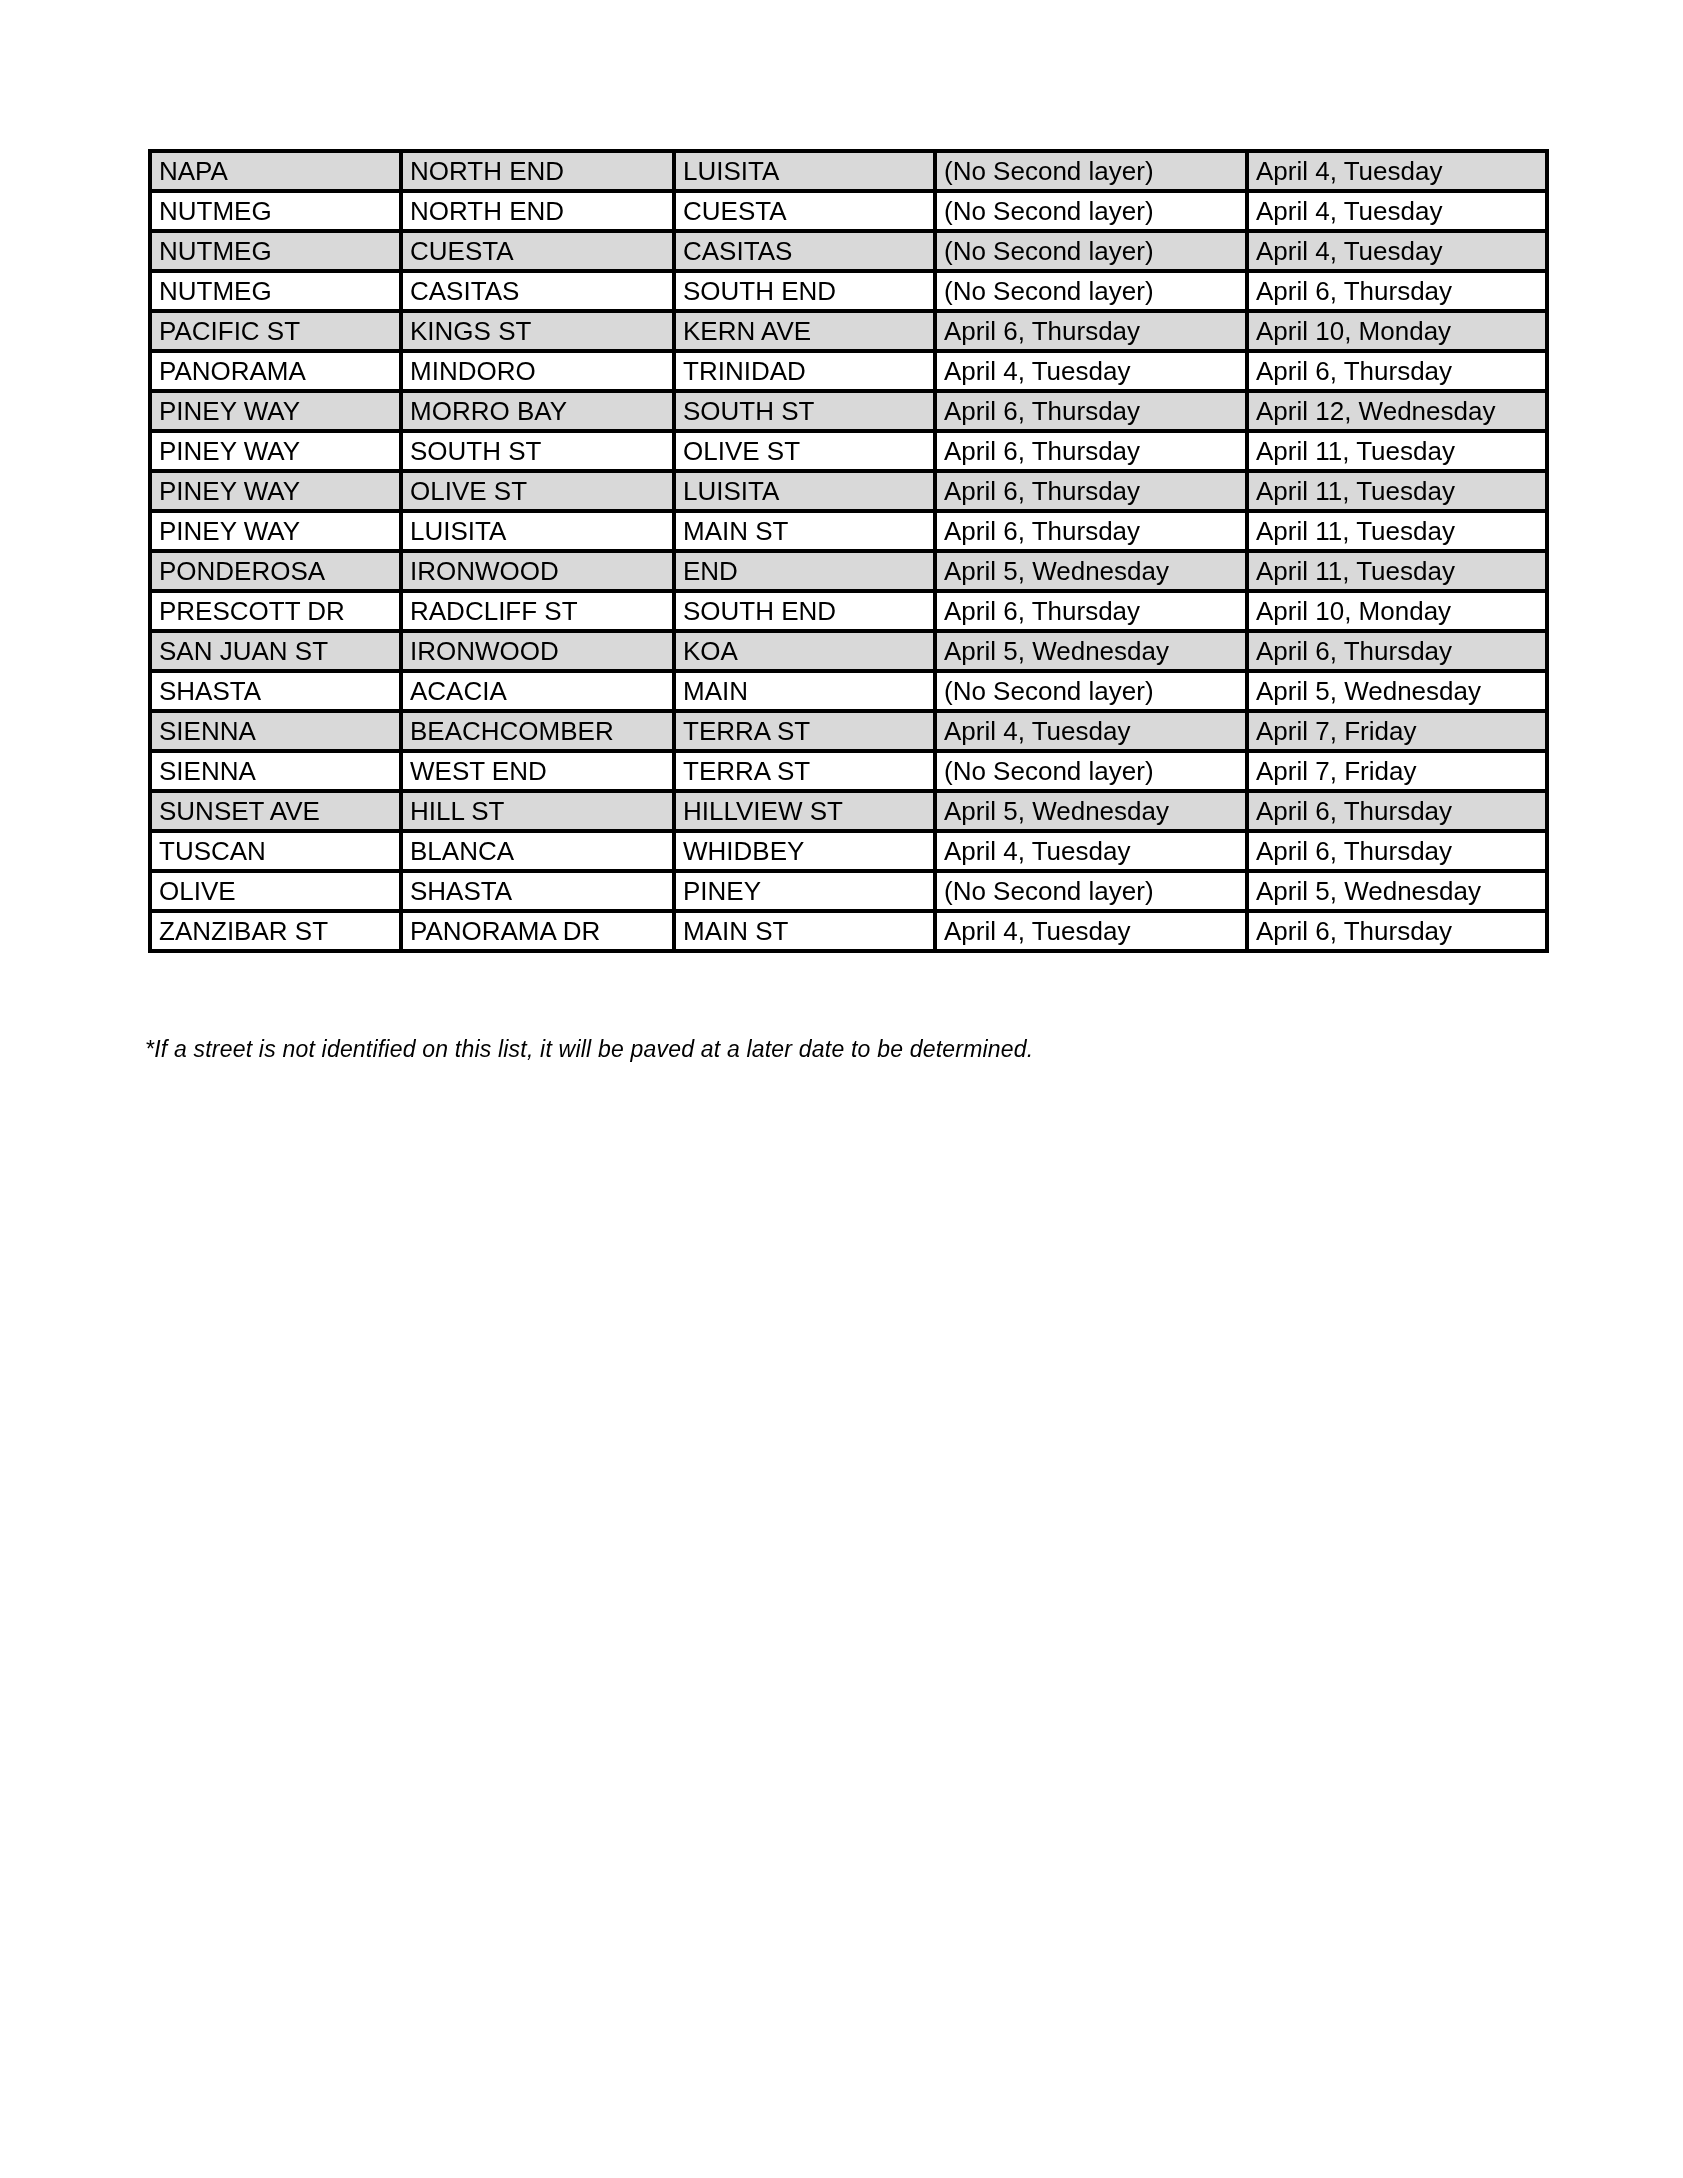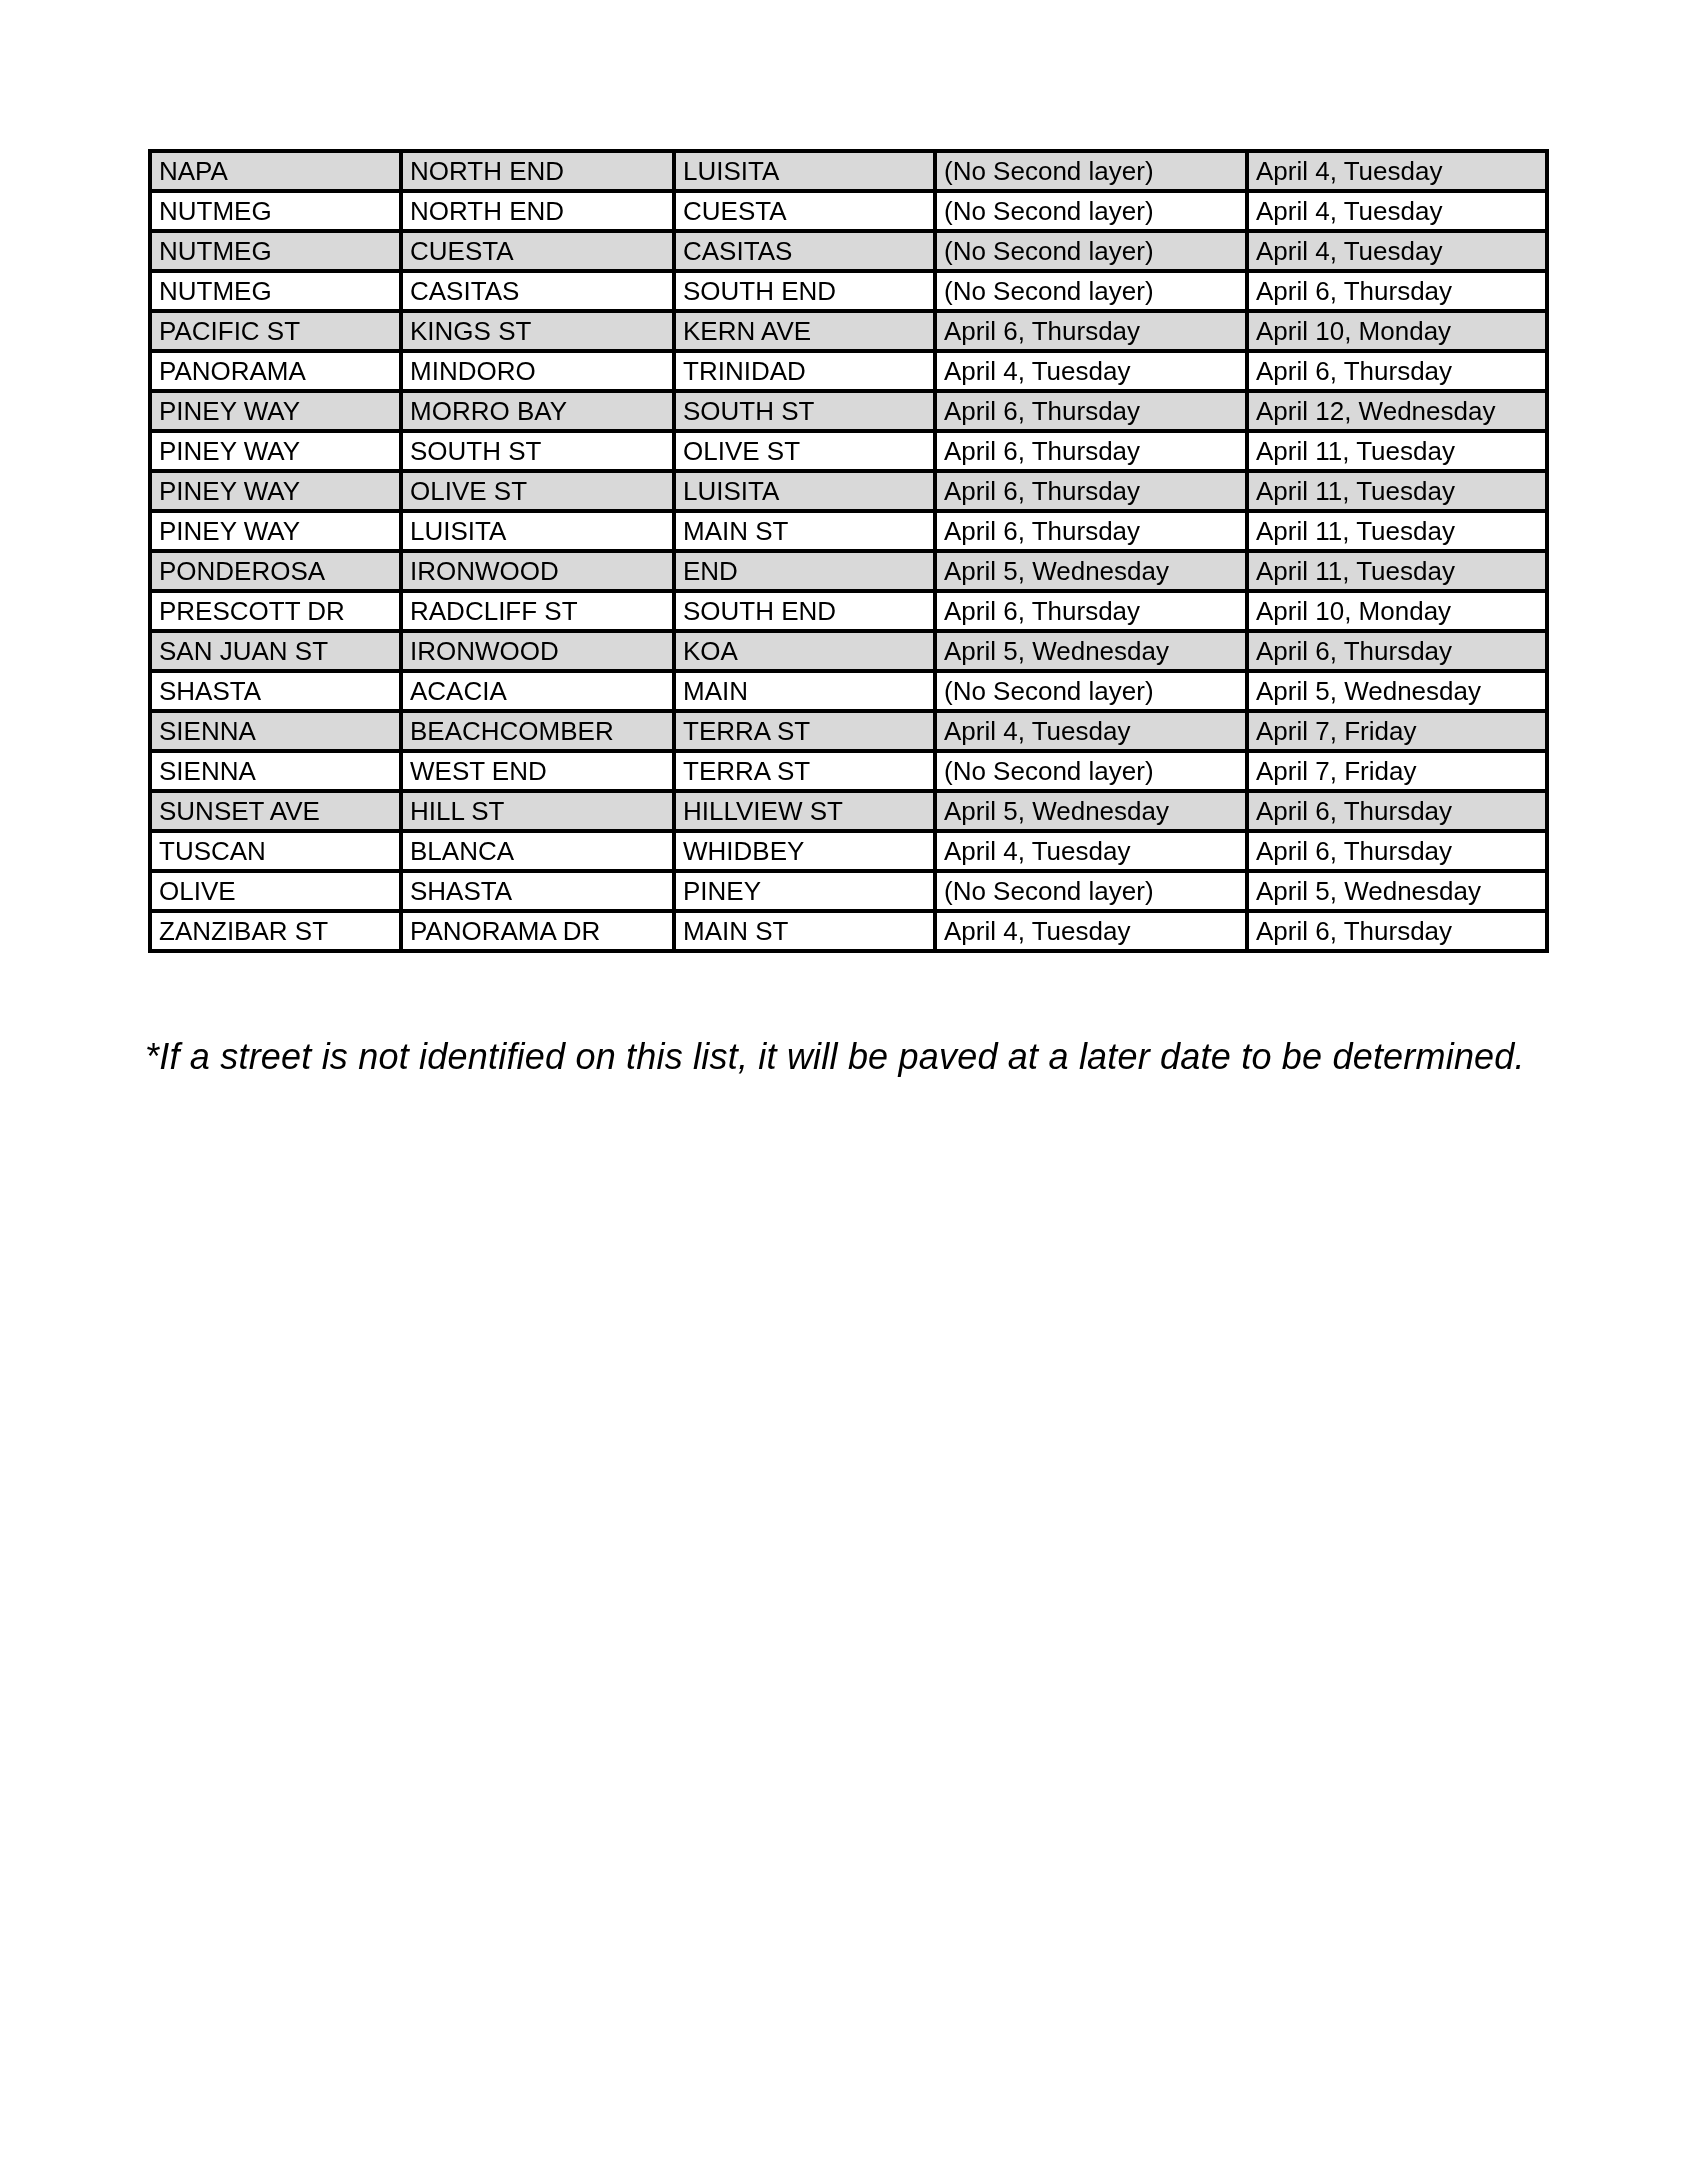--- a/index.html
+++ b/index.html
@@ -39,21 +39,21 @@
   table.schedule tr.shaded td {
     background: var(--shade-color, #d9d9d9);
   }
   table.schedule td.italic {
     margin-top: 13px;
   }
   .footnote {
     position: absolute;
     left: 145px;
     top: 1036px;
-    font-size: 36px;
+    font-size: 23px;
     font-style: italic;
     letter-spacing: 0.2px;
   }
 </style>
 </head>
 <body>
 
 <div class="table-wrap">
   <table class="schedule">
     <colgroup id="colgroup">

